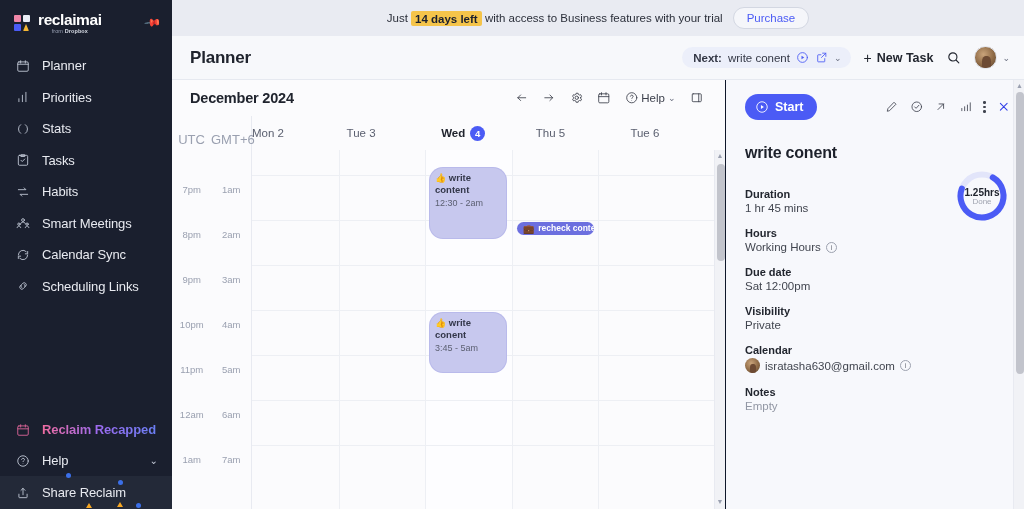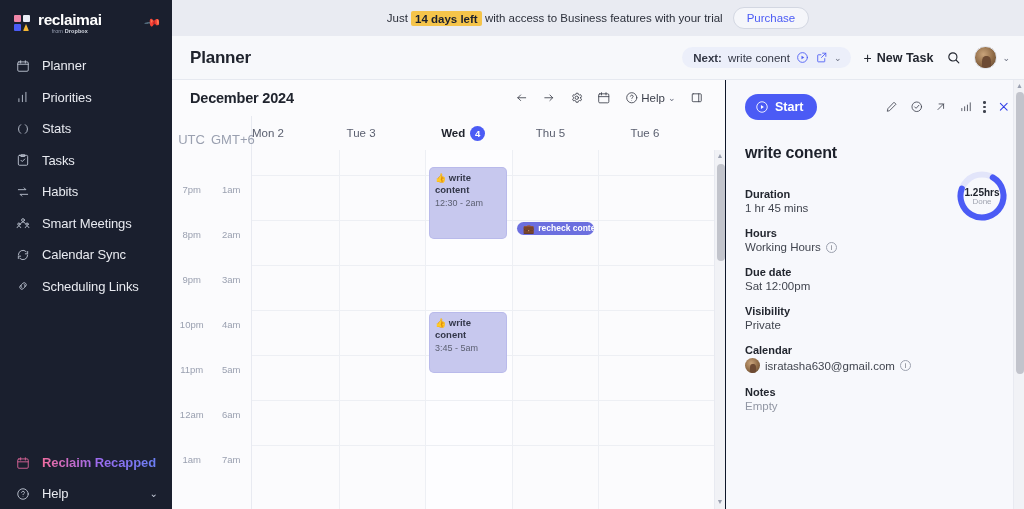--- a/index.html
+++ b/index.html
@@ -160,21 +160,21 @@
   .time-col { width: 80px; flex: 0 0 80px; position: relative; border-right: 1px solid #e8eaf1; }
   .time-row { position: absolute; left: 0; right: 0; height: 45px;
     display: flex; align-items: center; }
   .time-row span { font-size: 9.5px; color: #9aa0b0; width: 40px; text-align: center; }
   .slots { flex: 1; position: relative; }
   .hline { position: absolute; left: 0; right: 0; height: 1px; background: #edeff4; }
   .vline { position: absolute; top: 0; bottom: 0; width: 1px; background: #edeff4; }
   .col-today-bg { position: absolute; top: 0; bottom: 0; background: #fdfdff; }
 
   .event {
-    position: absolute; border-radius: 5px; background: #c7c8ee;
+    position: absolute; border-radius: 14px; background: #c7c8ee;
     padding: 5px 6px; overflow: hidden; cursor: pointer;
     box-shadow: inset 0 0 0 1px rgba(120,124,220,0.18);
   }
   .ev-title { font-size: 9.5px; font-weight: 700; color: #33374a;
     line-height: 1.22; word-break: break-word; }
   .ev-emoji { font-size: 9px; }
   .ev-time { font-size: 9px; color: #5c6072; margin-top: 2px; }
   .event.bar {
     background: #6c6fdf; border-radius: 8px; padding: 2px 6px;
     display: flex; align-items: center; gap: 4px; box-shadow: none;
@@ -360,20 +360,34 @@
       <div class="nav-item help-item" style="height:31px;">
         <span class="nav-ico">
             <svg viewBox="0 0 24 24">
               <circle cx="12" cy="12" r="9"></circle>
               <path d="M9.6 9.3c.3-1.2 1.3-1.9 2.5-1.9 1.4 0 2.4.9 2.4 2.1 0 1.9-2.4 1.8-2.4 3.6"></path>
               <circle cx="12" cy="16.6" r="0.7" fill="currentColor" stroke="none"></circle>
             </svg>
           </span>
         <span class="nav-label">Help</span>
         <span class="chev">⌄</span>
+      </div>
+      <div class="nav-item share-item" style="height:33px;">
+        <span class="nav-ico">
+            <svg viewBox="0 0 24 24">
+              <path d="M12 15V4M8.5 7.5L12 4l3.5 3.5"></path>
+              <path d="M5 14v5a1 1 0 0 0 1 1h12a1 1 0 0 0 1-1v-5"></path>
+            </svg>
+          </span>
+        <span class="nav-label">Share Reclaim</span>
+        <span class="dot" style="width:5px;height:5px;background:#3b6fe8;left:66px;top:-3px;"></span>
+        <span class="dot" style="width:5px;height:5px;background:#3b6fe8;left:118px;top:4px;"></span>
+        <span class="dot" style="width:5px;height:5px;background:#3b6fe8;left:136px;top:27px;"></span>
+        <span class="tri-c" style="left:86px;top:27px;"></span>
+        <span class="tri-c" style="left:117px;top:26px;"></span>
       </div>
     </div>
   </aside>
 
   <div class="main">
 
     <div class="trial-banner">
       <span><span>Just</span> <span class="trial-hl">14 days left</span> <span>with access to Business features with your trial</span></span>
       <button class="purchase-btn">Purchase</button>
     </div>

